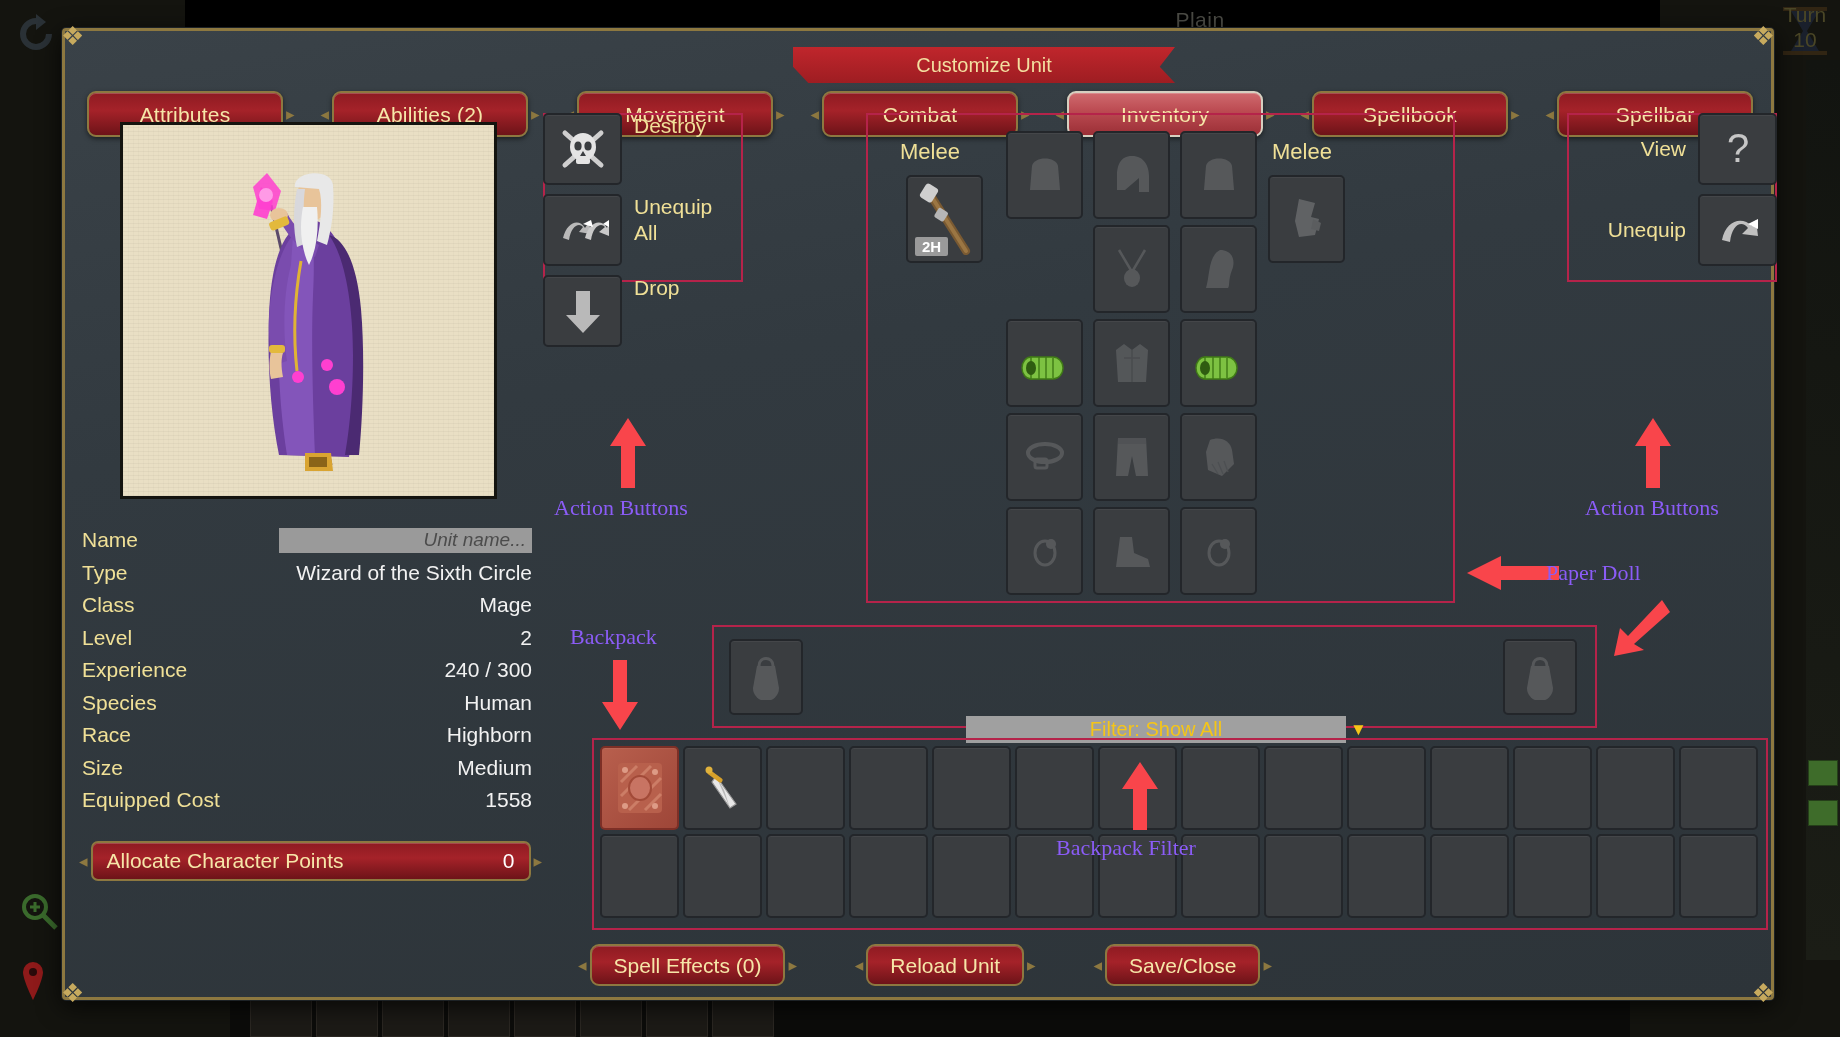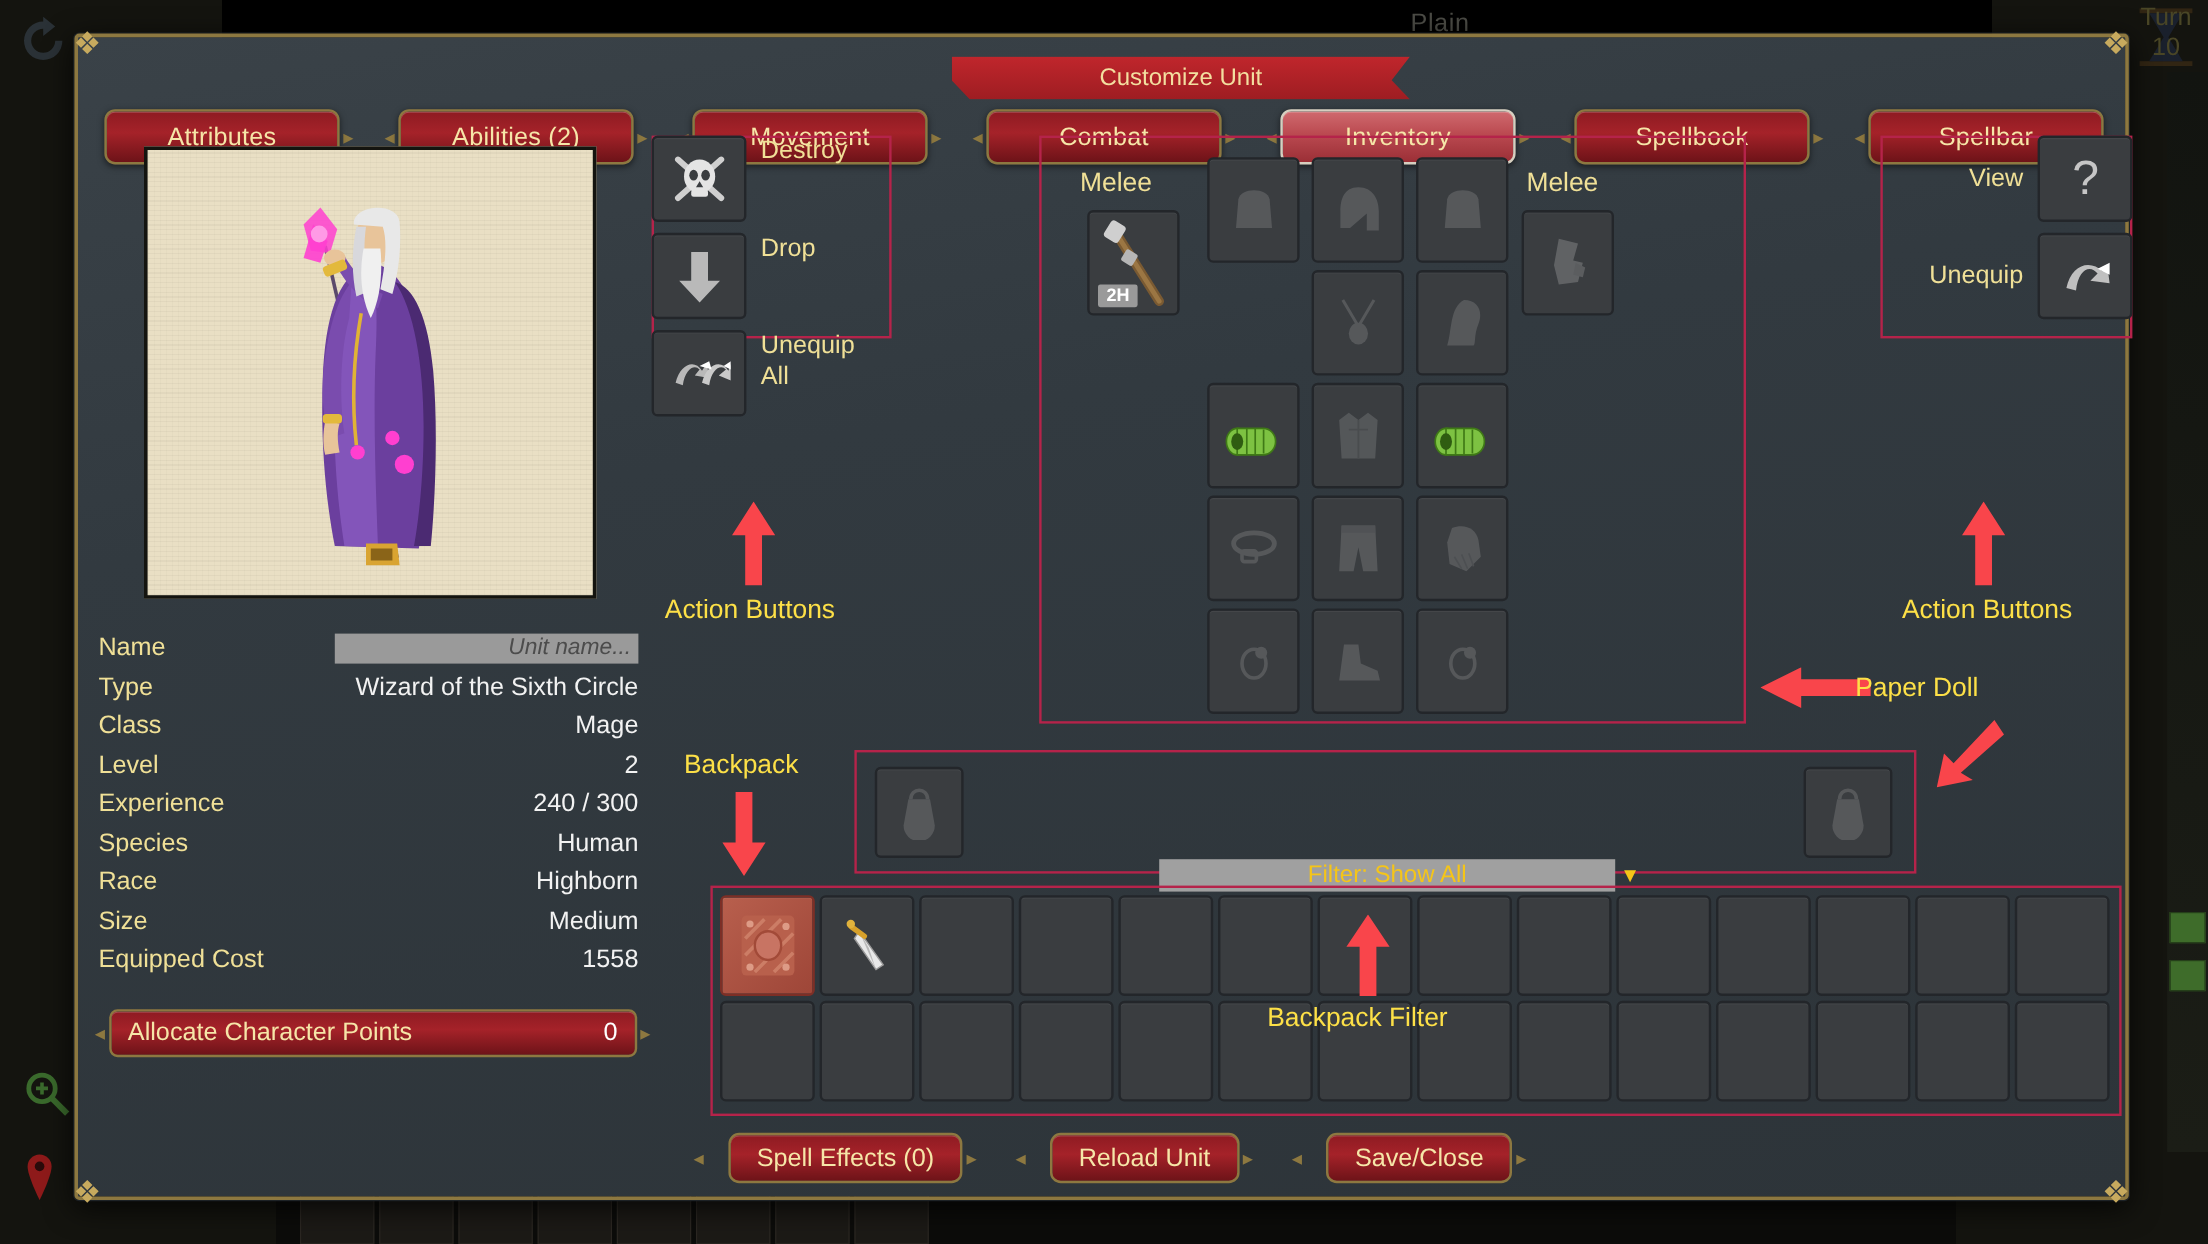--- a/index.html
+++ b/index.html
@@ -189,26 +189,25 @@
   .bottom-btns {
     position:absolute; left:575px; top:943px; width:700px; height:44px;
     display:flex; justify-content:space-between; align-items:center;
   }
   .bbtn {
     height:42px; line-height:40px; text-align:right; padding:0 22px;
     background:linear-gradient(180deg,#8e1b22 0%, #a52229 42%, #6d1318 100%);
     border:2px solid #8d7840; border-radius:9px;
     color:#f6e6a8; font-size:21px; cursor:pointer;
     box-shadow:inset 0 1px 0 rgba(255,255,255,.2);
-    margin-left:17px;
   }
   .bbtn-wrap { display:flex; align-items:center; }
 
   
-  .anno { position:absolute; color:#fde047; font-size:22px; white-space:nowrap; }
+  .anno { position:absolute; color:#8b5cf6; font-size:22px; white-space:nowrap;font-family:Liberation Serif, serif; }
   .arrow { position:absolute; fill:#f9454b; }
 </style>
 </head>
 <body>
 
 <div id="root">
 
   <div class="bg-layer">
     <div class="bg-topbar"></div>
     <div class="bg-plain">Plain</div>
@@ -408,36 +407,36 @@
           <ellipse cx="21" cy="21" rx="3.6" ry="4.5" fill="#3a3d40"></ellipse>
           <ellipse cx="31" cy="21" rx="3.6" ry="4.5" fill="#3a3d40"></ellipse>
           <path d="M26 26 l-3 5 h6 z" fill="#3a3d40"></path>
           <rect x="19" y="33" width="14" height="6" rx="2" fill="#e4e4e4"></rect>
         </svg>
       </div>
       <span class="abtn-label">Destroy</span>
     </div>
     <div class="abtn-row">
       <div class="slot abtn-icon">
-        <svg width="42" height="48" viewBox="0 0 42 48">
-          <path d="M14 4 h14 v24 h10 L21 46 L4 28 h10 z" fill="#b9b9b9"></path>
-        </svg>
-      </div>
-      <span class="abtn-label">Drop</span>
-    </div>
-    <div class="abtn-row">
-      <div class="slot abtn-icon">
         <svg width="52" height="40" viewBox="0 0 52 40">
           <path d="M6 28 C10 12 22 8 28 18 L32 12 L34 24 L22 22 L26 17 C22 12 14 16 12 30 Z" fill="#b9b9b9"></path>
           <path d="M28 28 C32 12 44 8 50 18 L52 12 L52 26 L42 22 L48 17 C44 12 36 16 34 30 Z" fill="#c9c9c9"></path>
           <path d="M26 14 l8 -4 l2 7 z" fill="#fff"></path>
           <path d="M46 14 l6 -4 l0 7 z" fill="#fff"></path>
         </svg>
       </div>
       <span class="abtn-label">Unequip All</span>
+    </div>
+    <div class="abtn-row">
+      <div class="slot abtn-icon">
+        <svg width="42" height="48" viewBox="0 0 42 48">
+          <path d="M14 4 h14 v24 h10 L21 46 L4 28 h10 z" fill="#b9b9b9"></path>
+        </svg>
+      </div>
+      <span class="abtn-label">Drop</span>
     </div>
   </div>
 
   <div class="redbox" style="left:1567px;top:113px;width:210px;height:169px"></div>
   <div class="action-panel-right">
     <div class="abtn-row-r">
       <span class="abtn-label">View</span>
       <div class="slot abtn-icon">
         <svg width="34" height="46" viewBox="0 0 34 46">
             <text x="17" y="36" text-anchor="middle" font-size="40" fill="#c6c6c6" font-family="Liberation Sans, sans-serif">?</text>

